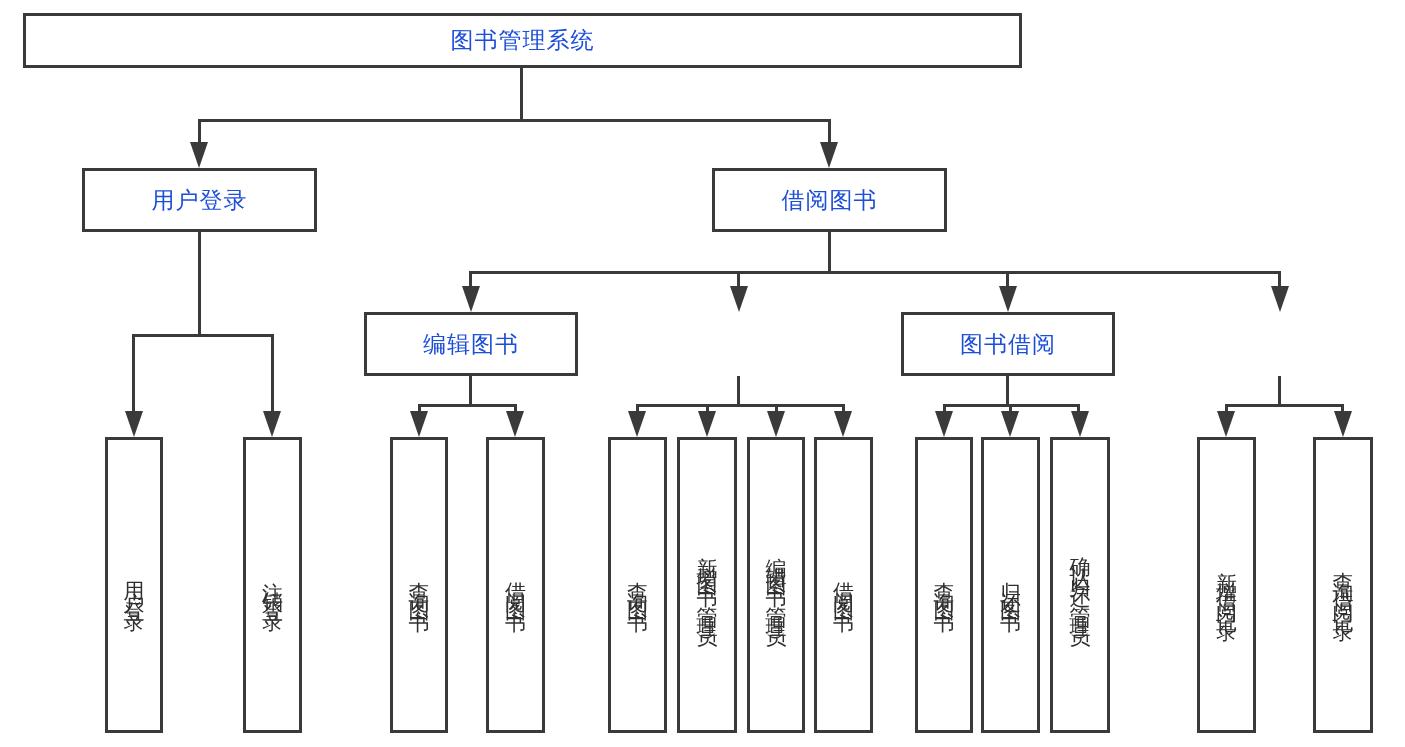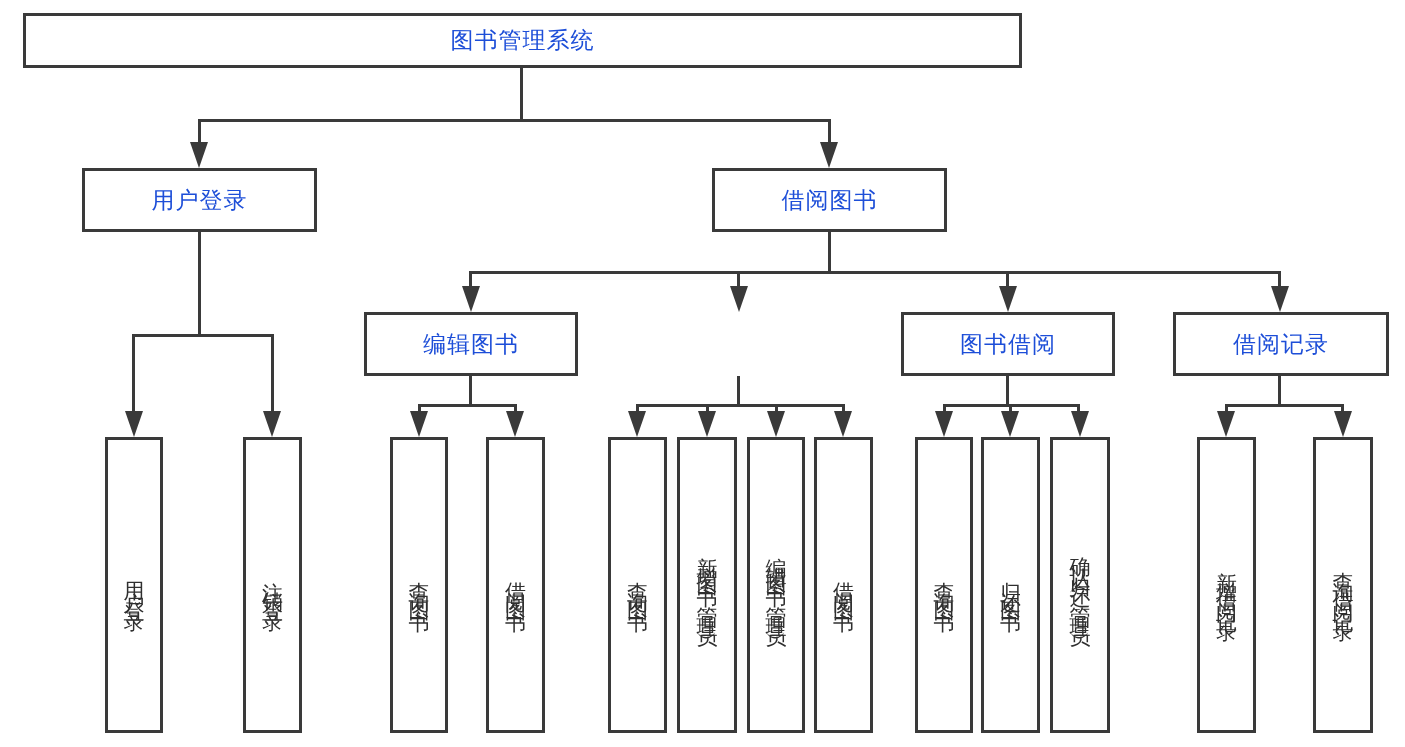--- a/index.html
+++ b/index.html
@@ -131,23 +131,20 @@
   <div class="box" style="left:712px;top:168px;width:235px;height:64px">
     <span class="hlabel">借阅图书</span>
   </div>
 
   <div class="box" style="left:364px;top:312px;width:214px;height:64px">
     <span class="hlabel">编辑图书</span>
   </div>
   <div class="box" style="left:901px;top:312px;width:214px;height:64px">
     <span class="hlabel">图书借阅</span>
   </div>
-  <div class="box" style="left:1173px;top:312px;width:216px;height:64px">
-    <span class="hlabel">借阅记录</span>
-  </div>
 
   <div class="box" style="left:105px;top:437px;width:58px;height:296px">
     <span class="vlabel">用户登录</span>
   </div>
   <div class="box" style="left:243px;top:437px;width:59px;height:296px">
     <span class="vlabel">注销登录</span>
   </div>
 
   <div class="box" style="left:390px;top:437px;width:58px;height:296px">
     <span class="vlabel">查询图书</span>

